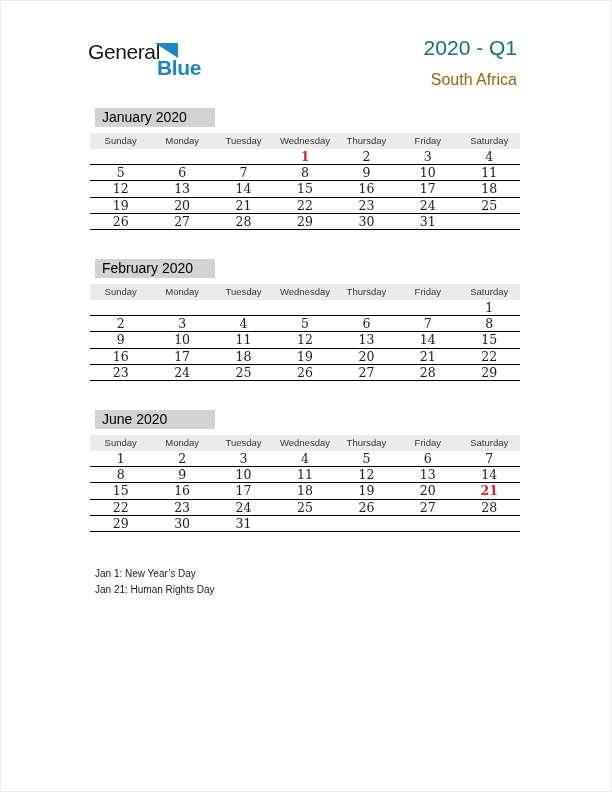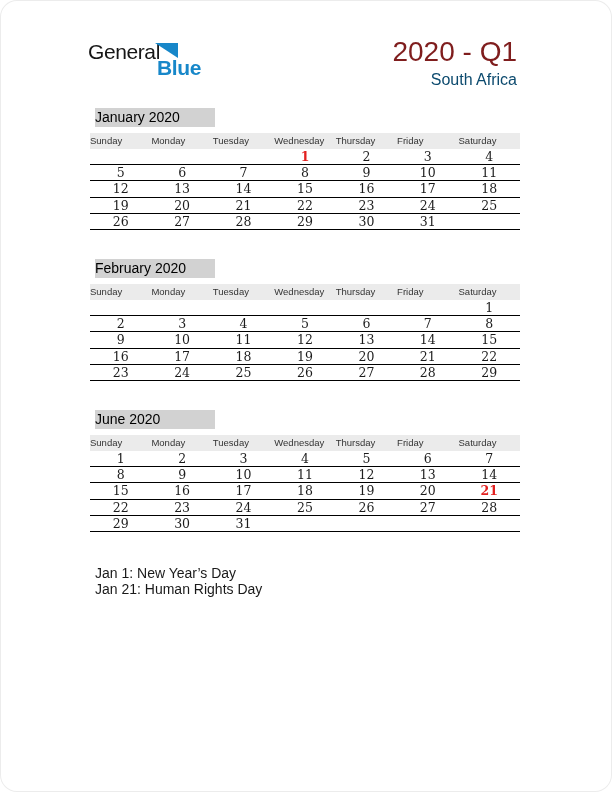--- a/index.html
+++ b/index.html
@@ -4,75 +4,74 @@
 <style>
   html,body{margin:0;padding:0;background:#fff;}
   body{
     width:612px;height:792px;position:relative;overflow:hidden;
     font-family:"Liberation Sans",sans-serif;
     -webkit-font-smoothing:antialiased;
   }
   .page{
     position:absolute;inset:0;background:#fff;
     box-shadow:inset 0 0 0 1px #ececec;
-    border-radius:17px;
   }
   
   .logo{position:absolute;left:88px;top:38px;width:120px;height:42px;}
   .logo-word1{
     position:absolute;left:0;top:2px;
     font-size:21px;color:#161616;letter-spacing:-0.4px;
   }
   .logo-triangle{
     position:absolute;left:67px;top:5px;width:23px;height:15px;
     background:var(--logo-blue);
     clip-path:polygon(0 0,100% 0,100% 100%);
   }
   .logo-word2{
     position:absolute;left:69px;top:18px;
     font-size:21px;color:var(--logo-blue);letter-spacing:-0.4px;font-weight:bold;
   }
   
   .page-title{
     position:absolute;right:95px;top:36px;
-    font-size:28px;color:#7f1d1d;text-align:right;white-space:nowrap;
+    font-size:21px;color:#0f766e;text-align:right;white-space:nowrap;
   }
   .page-subtitle{
     position:absolute;right:95px;top:71px;
-    font-size:16px;color:#0c4a6e;text-align:right;white-space:nowrap;
+    font-size:16px;color:#a16207;text-align:right;white-space:nowrap;
   }
   
   .month{position:absolute;left:90px;width:430px;height:124px;}
   .month-title-band{
     position:absolute;left:5px;top:0;width:120px;height:19px;
     background:var(--band-gray);
     font-size:14px;line-height:19px;color:#000;
-    box-sizing:border-box;white-space:nowrap;
+    padding-left:7px;box-sizing:border-box;white-space:nowrap;
   }
   .day-header-row{
     position:absolute;left:0;top:25px;width:430px;height:15.5px;
     background:var(--header-gray);display:flex;
   }
   .day-header-cell{
-    flex:1;font-size:9.5px;line-height:15.5px;color:#333;
+    flex:1;text-align:center;font-size:9.5px;line-height:15.5px;color:#333;
   }
   .weeks{position:absolute;left:0;top:40.5px;width:430px;}
   .week-row{
     display:flex;height:16.4px;box-sizing:border-box;
     border-bottom:1px solid #000;
   }
   .day-cell{
     flex:1;text-align:center;
     font-family:"DejaVu Serif",serif;font-size:12.5px;line-height:15.5px;
     color:#1c1c1c;
   }
   .day-cell.holiday{color:var(--holiday-red);font-weight:bold;}
   
   .notes{position:absolute;left:95px;top:566px;}
-  .note-line{font-size:14px;line-height:15.5px;color:#1a1a1a;white-space:nowrap;}
+  .note-line{font-size:10px;line-height:15.5px;color:#1a1a1a;white-space:nowrap;}
 </style>
 </head>
 <body style="--logo-blue: #1787c9; --holiday-red: #e2201f; --band-gray: #d2d2d2; --header-gray: #ebebeb;">
 
 <div class="page">
 
   <div class="logo">
     <span class="logo-word1">General</span>
     <span class="logo-triangle"></span>
     <span class="logo-word2">Blue</span>

